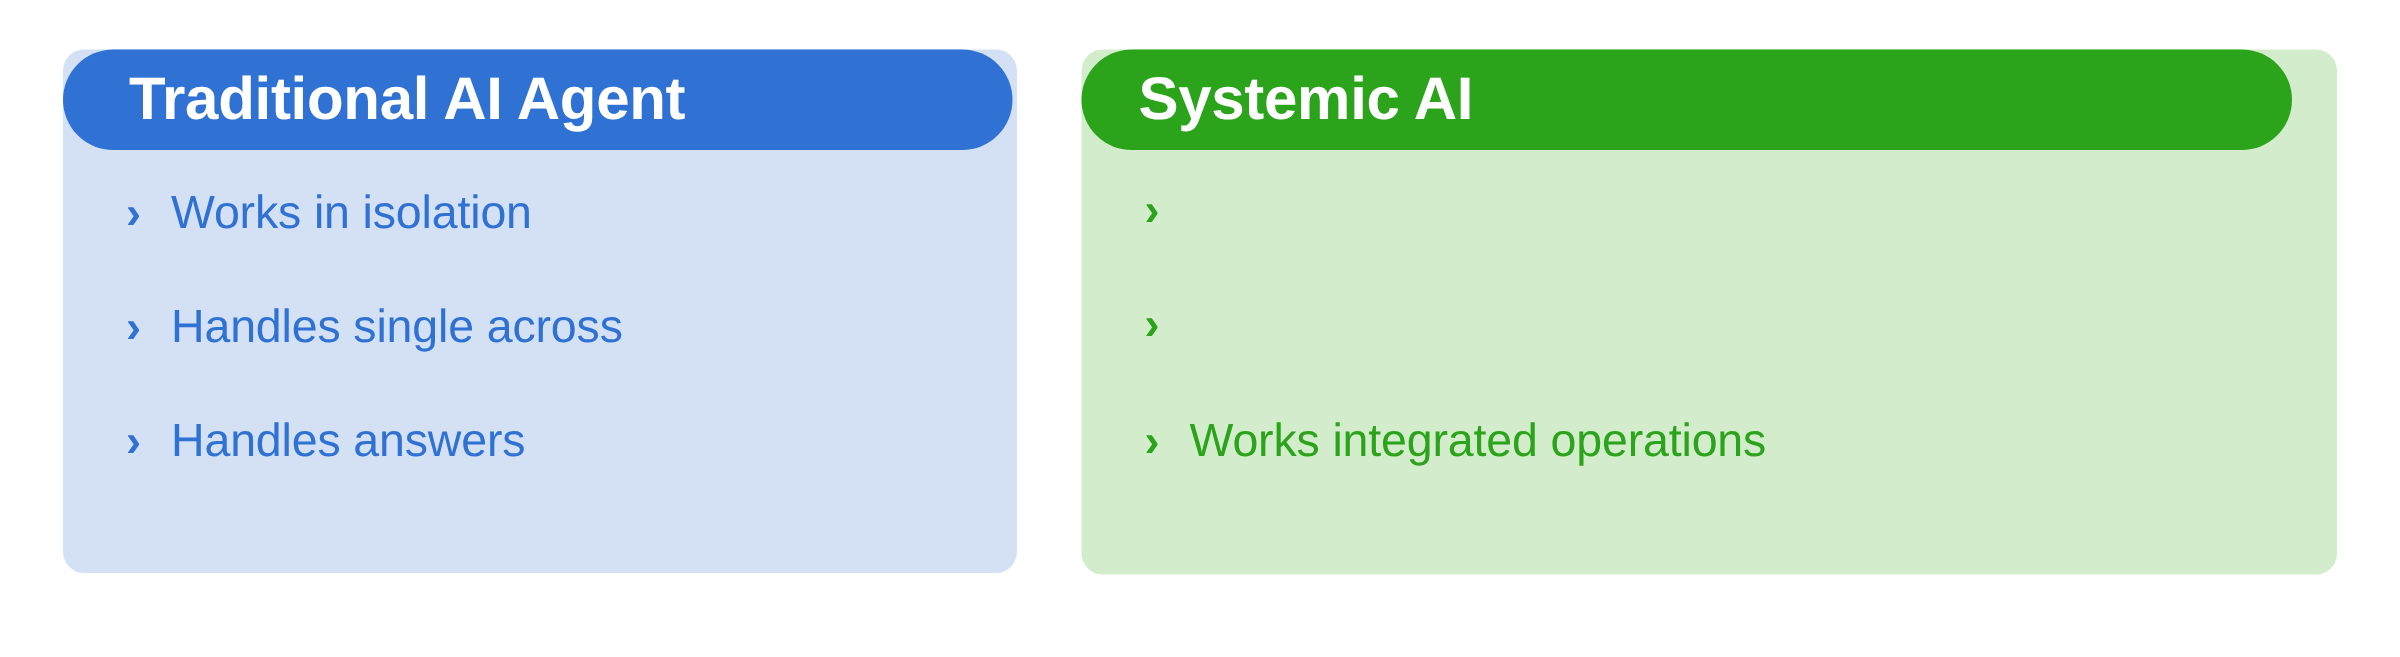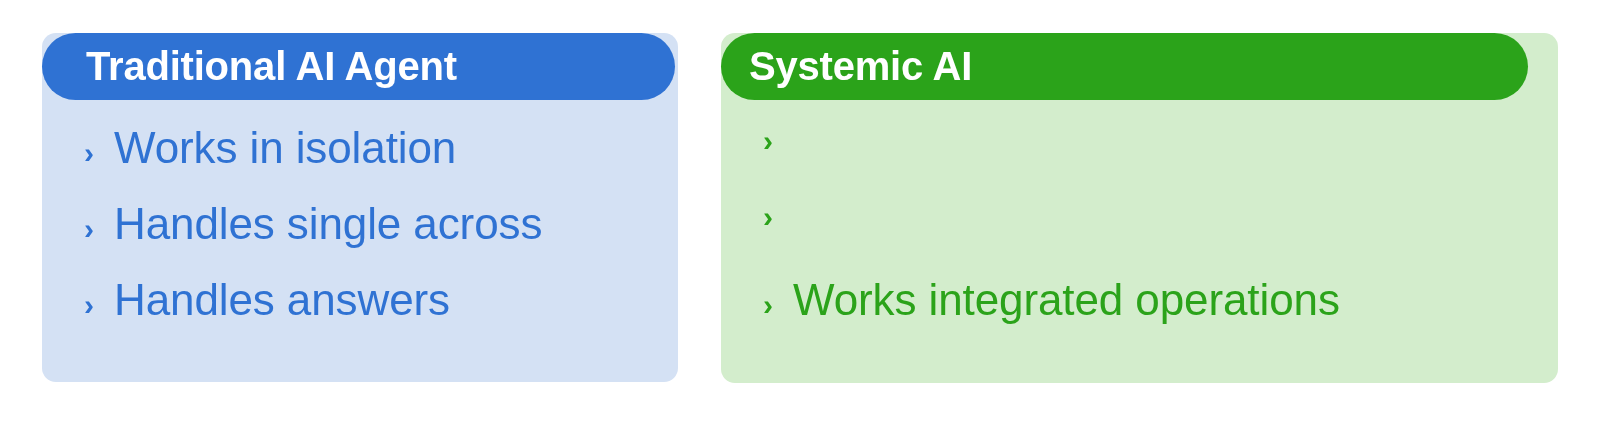--- a/index.html
+++ b/index.html
@@ -90,21 +90,21 @@
   .chevron-icon {
     font-size: 30px;
     font-weight: bold;
     line-height: 1;
     width: 30px;
     flex: 0 0 30px;
     display: inline-block;
   }
 
   .item-label {
-    font-size: 44px;
+    font-size: 31px;
     font-weight: normal;
     line-height: 1;
     letter-spacing: -0.1px;
   }
 
   
   #card-traditional {
     left: 42px;
     top: 33px;
     width: 636px;
@@ -117,21 +117,21 @@
 
   
   #card-systemic {
     left: 721px;
     top: 33px;
     width: 837px;
     height: 350px;
   }
   #card-systemic .card-body   { background: #d3edcc; }
   #card-systemic .card-header { background: #2ba31a; width: 807px; }
-  #card-systemic .card-title  { padding-left: 28px; }
+  #card-systemic .card-title  { padding-left: 38px; }
   #card-systemic .chevron-icon,
   #card-systemic .item-label  { color: #2ba31a; }
 </style>
 </head>
 <body>
 
 <div id="stage">
 
   <div class="card" id="card-traditional">
 

